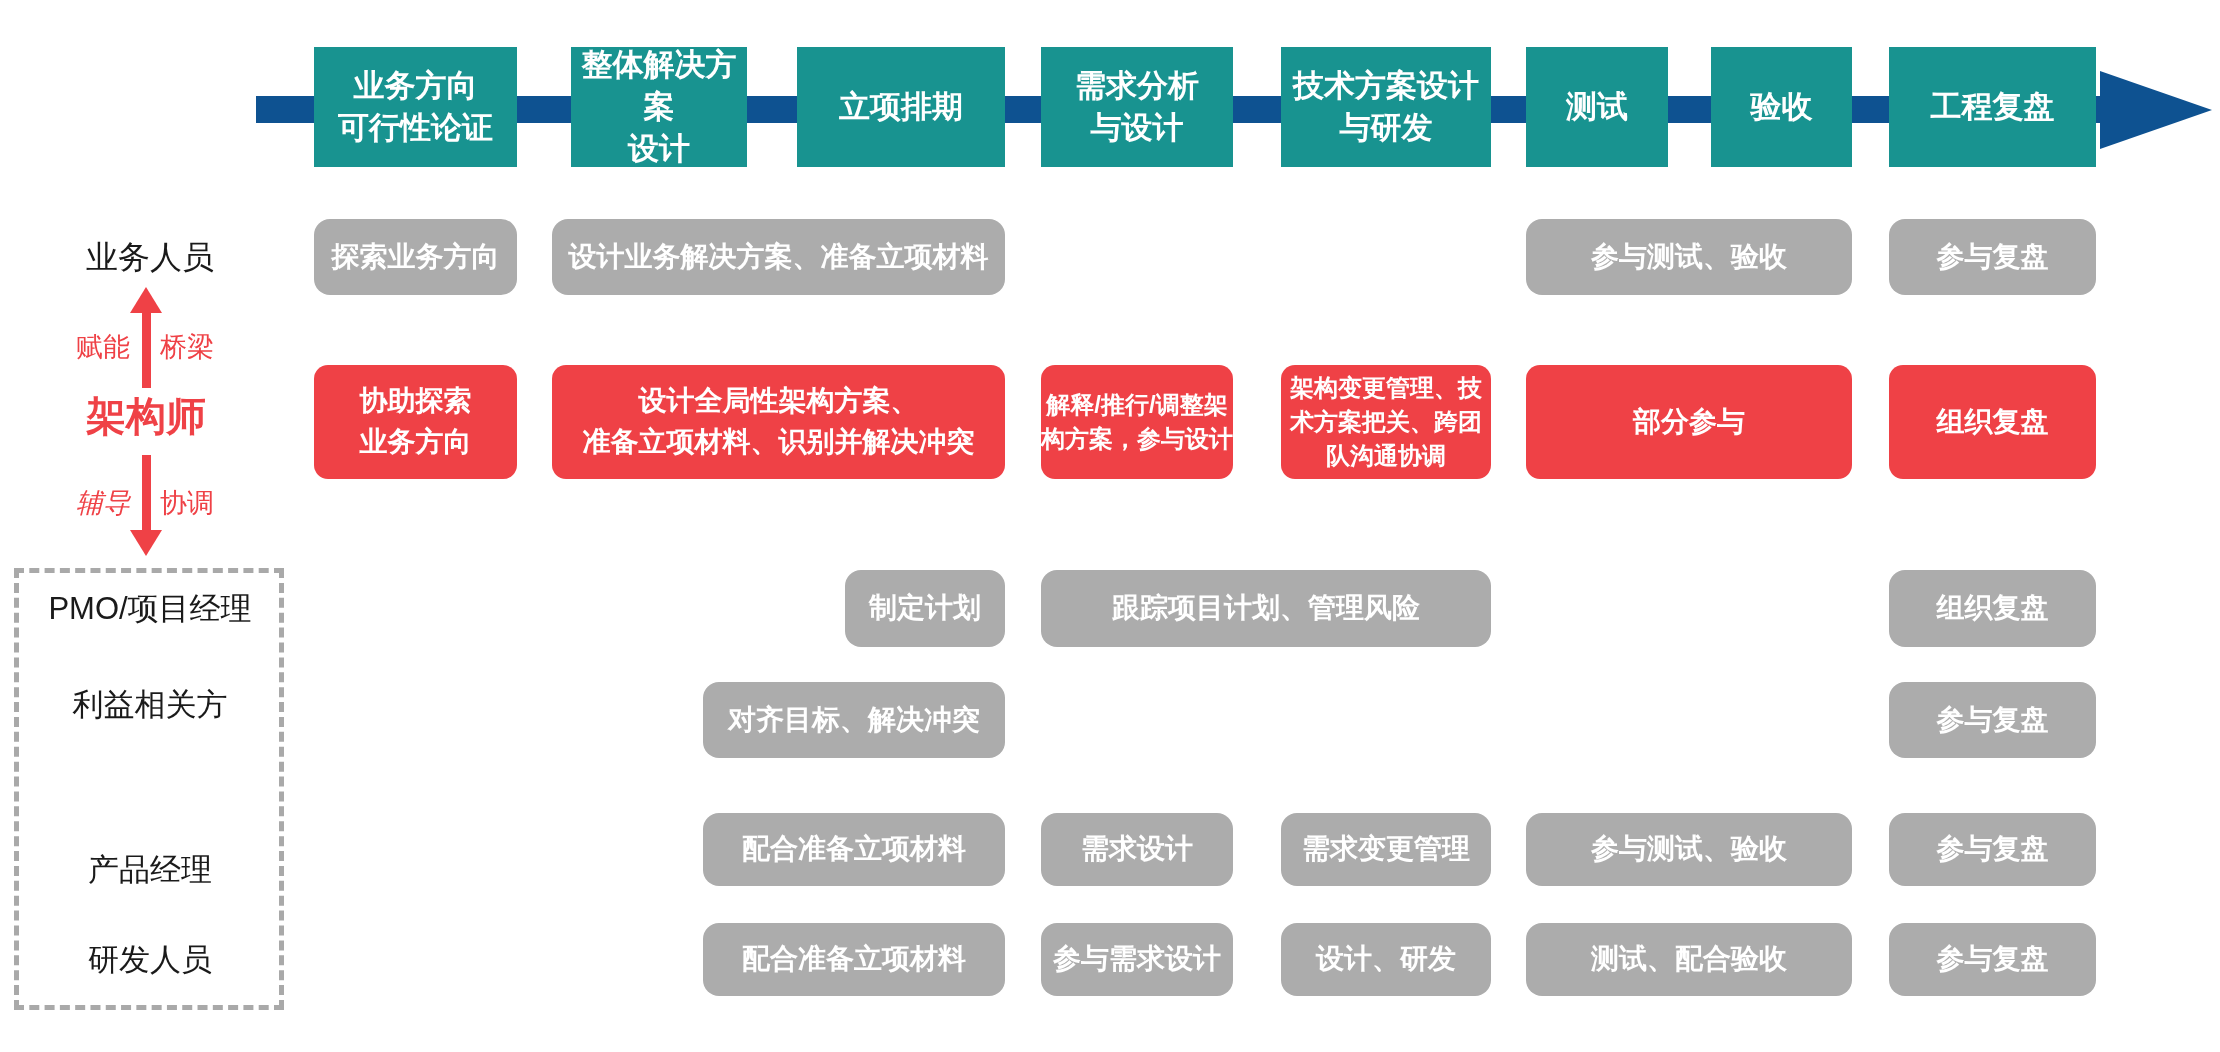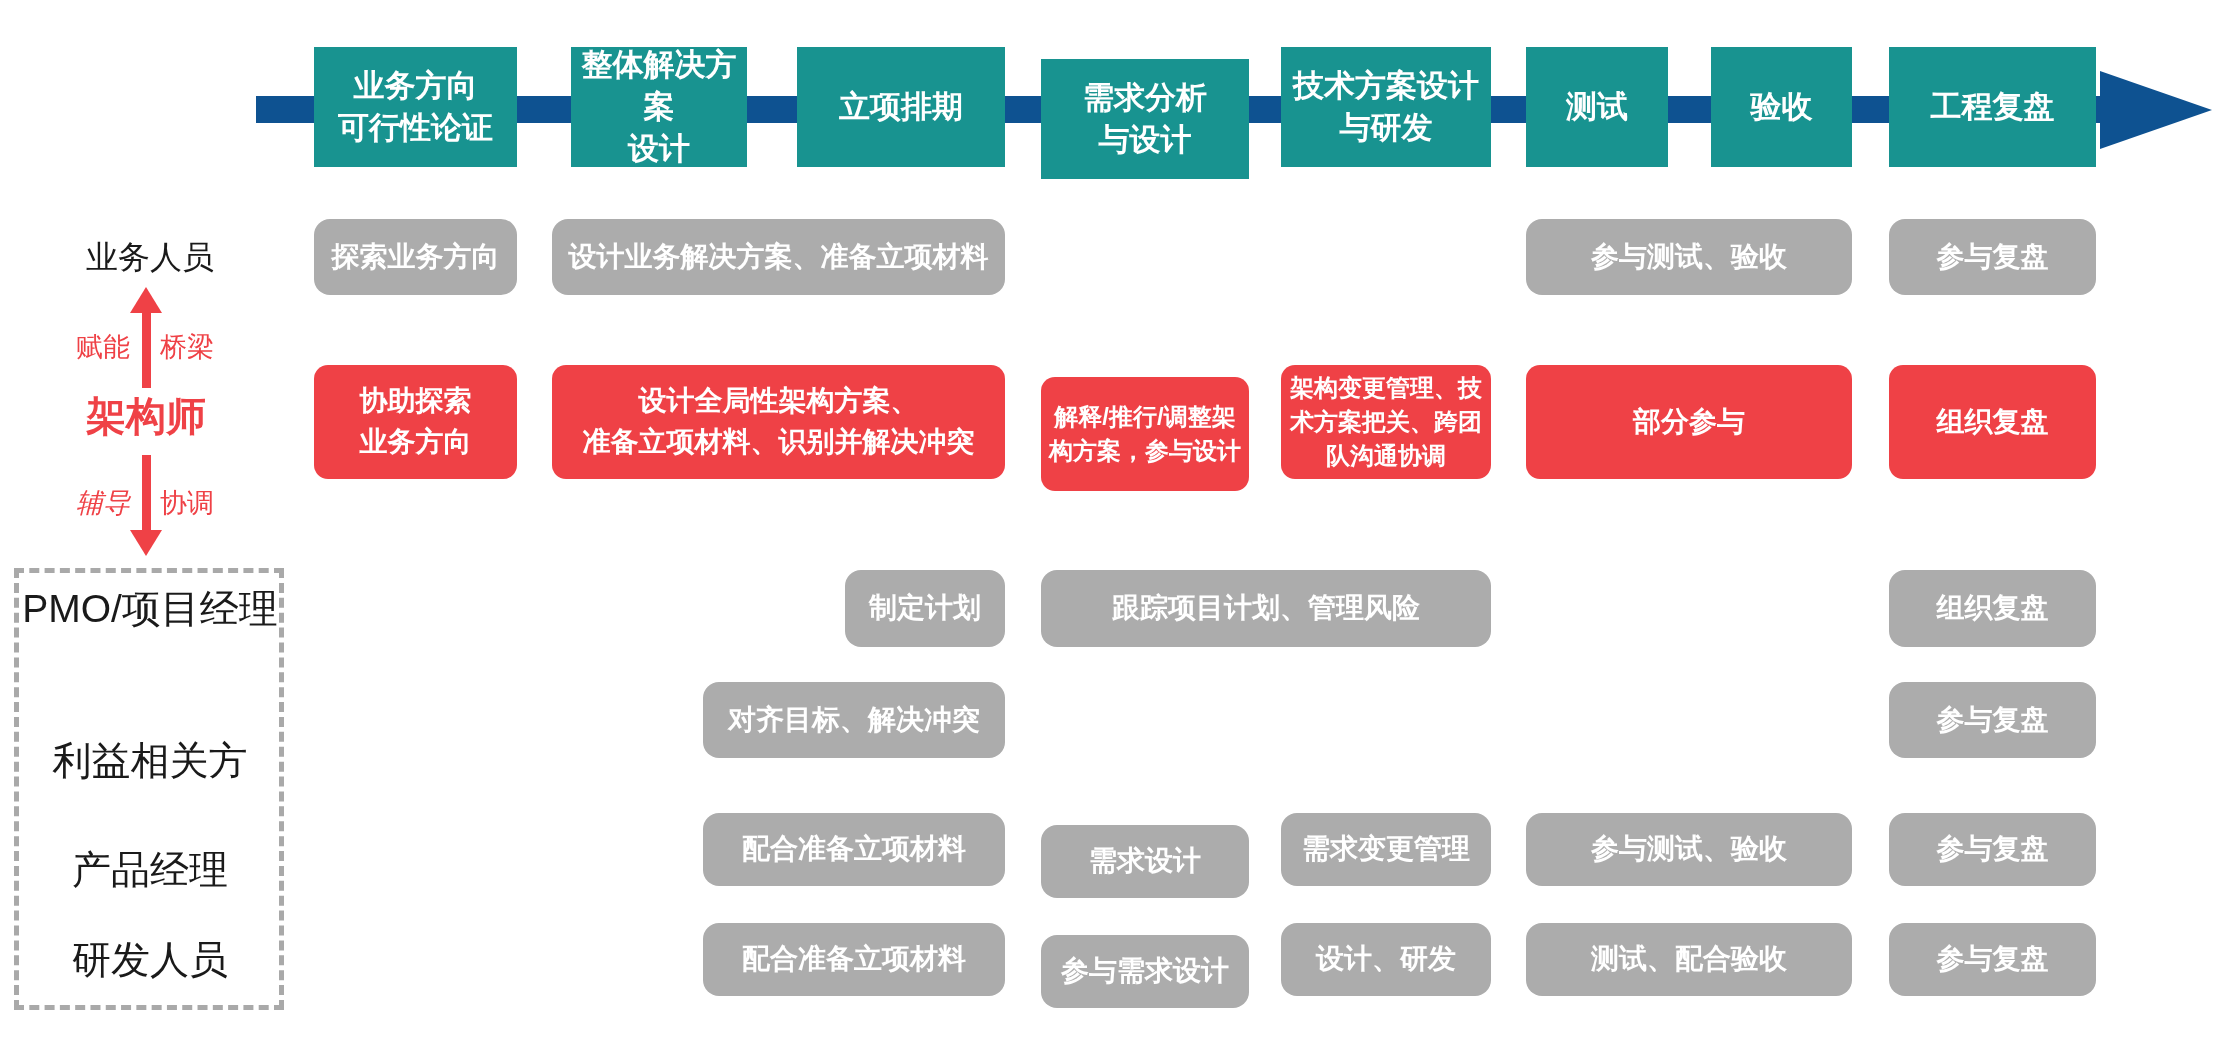--- a/index.html
+++ b/index.html
@@ -37,21 +37,21 @@
     background:var(--teal);color:#fff;
     display:flex;align-items:center;justify-content:center;
     text-align:center;font-weight:bold;font-size:31px;line-height:1.35;
     white-space:pre-line;
   }
 
   
   .c1{left:314px;width:203px;}
   .c2{left:571px;width:176px;}
   .c3{left:797px;width:208px;}
-  .c4{left:1041px;width:208px;margin-top:12px;}
+  .c4{left:1041px;width:192px;}
   .c5{left:1281px;width:210px;}
   .c6{left:1526px;width:142px;}
   .c7{left:1711px;width:141px;}
   .c8{left:1889px;width:207px;}
   .c23{left:552px;width:453px;}
   .c45{left:1041px;width:450px;}
   .c67{left:1526px;width:326px;}
   .c3r{left:845px;width:160px;}
   .cwide{left:703px;width:302px;}
 
@@ -69,21 +69,21 @@
     display:flex;align-items:center;justify-content:center;
     text-align:center;font-size:28px;line-height:1.45;white-space:pre-line;
   }
   .task.gray{background:var(--gray);}
   .task.red{background:var(--red);border-radius:14px;}
   .task.small{font-size:24px;line-height:1.42;}
 
   
   .actor{
     position:absolute;color:var(--ink);text-align:center;
-    font-size:39px;font-weight:500;line-height:34px;white-space:pre-line;
+    font-size:31px;font-weight:500;line-height:34px;white-space:pre-line;
   }
   .actor.business{left:30px;width:240px;top:240px;font-size:32px;}
   .actor.architect{left:30px;width:232px;top:399px;font-size:40px;font-weight:bold;color:var(--red);}
   .side-lbl{
     position:absolute;color:var(--red);font-size:27px;font-weight:500;
     line-height:34px;width:86px;
   }
   .lbl-enable{left:44px;top:330px;text-align:right;}
   .lbl-bridge{left:160px;top:330px;text-align:left;}
   .lbl-coach{left:44px;top:486px;text-align:right;font-style:italic;}
@@ -97,21 +97,21 @@
     border-left:16px solid transparent;border-right:16px solid transparent;}
   .vhead.up{top:287px;border-bottom:26px solid var(--red);}
   .vhead.down{top:530px;border-top:26px solid var(--red);}
 
   
   .group-box{
     position:absolute;left:14px;top:568px;width:270px;height:442px;
     border:5px dashed var(--dash);
   }
   .actor.g1{left:20px;width:260px;top:592px;}
-  .actor.g2{left:20px;width:260px;top:744px;}
+  .actor.g2{left:20px;width:260px;top:688px;}
   .actor.g3{left:20px;width:260px;top:833px;margin-top:20px;}
   .actor.g4{left:20px;width:260px;top:943px;}
 </style>
 </head>
 <body>
 
 <div class="canvas">
 
   <div class="arrow-bar"></div>
   <div class="arrow-head"></div>

